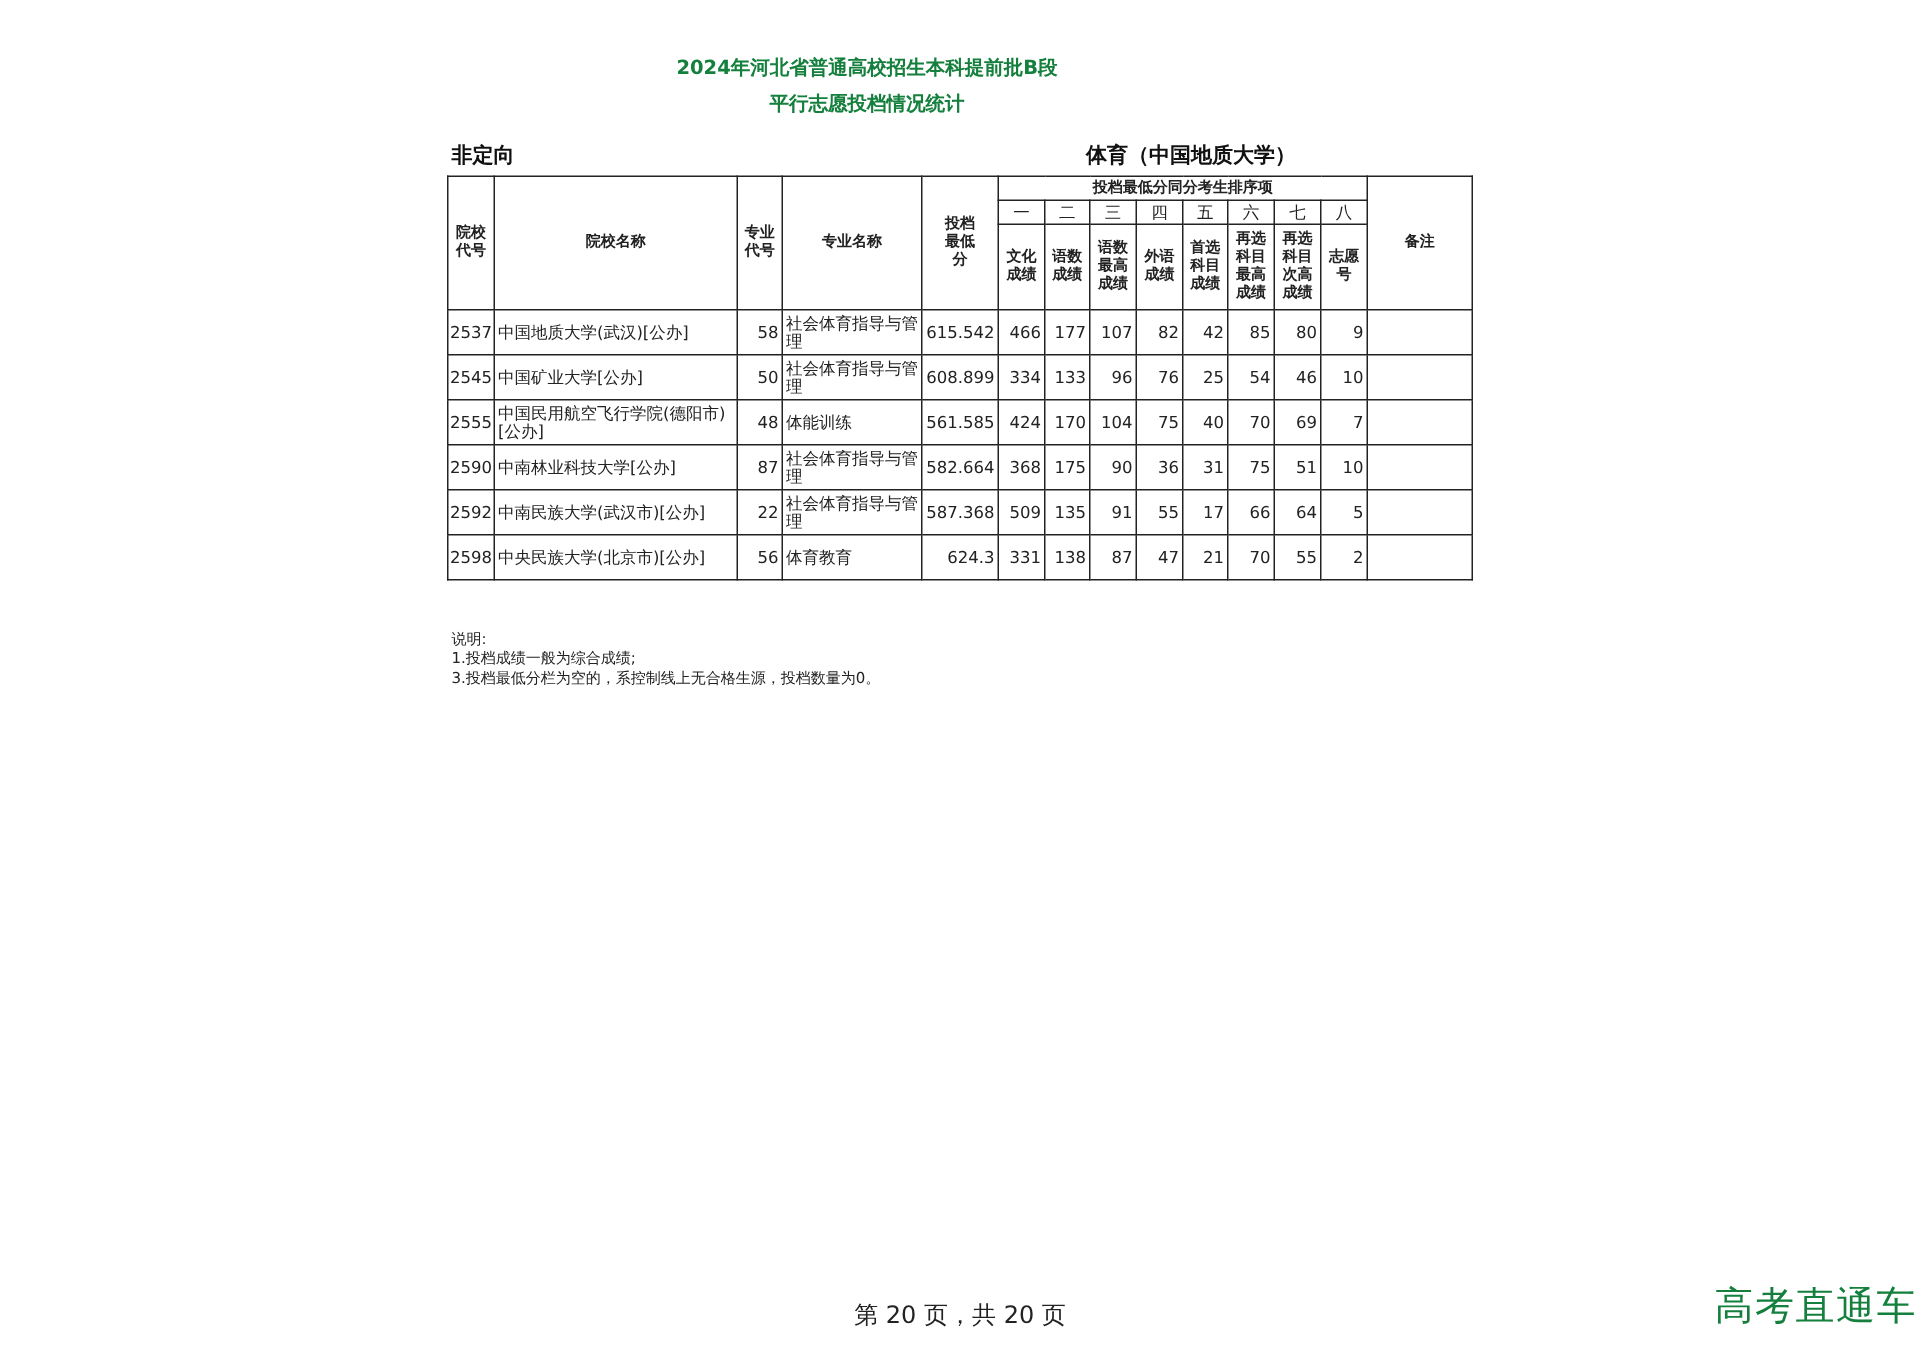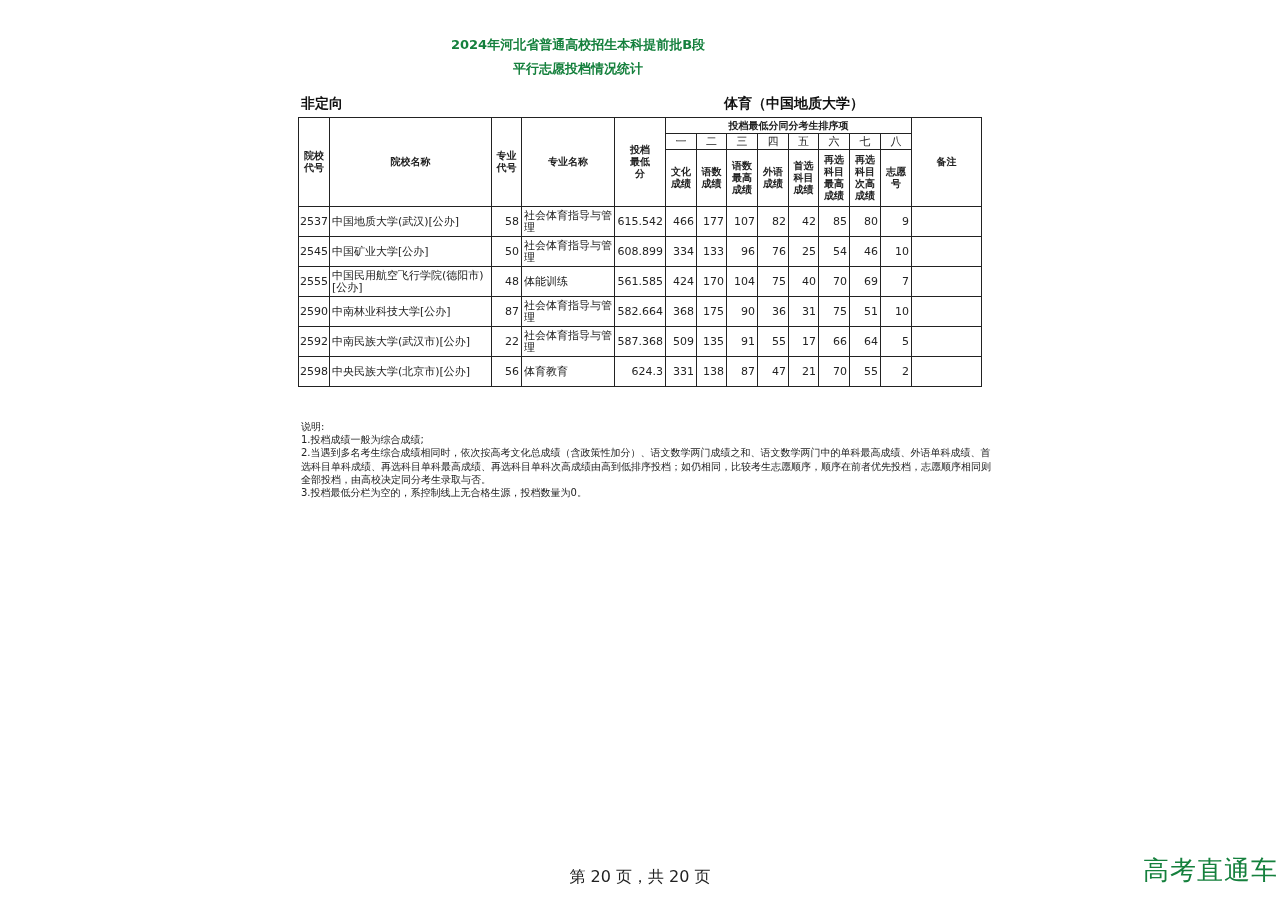--- a/index.html
+++ b/index.html
@@ -209,18 +209,17 @@
       <td class="num">55</td>
       <td class="num">2</td>
       <td></td>
     </tr>
   </tbody>
 </table>
 
 <div class="notes">
   <div>说明:</div>
   <div>1.投档成绩一般为综合成绩;</div>
-  <div>2.当遇到多名考生综合成绩相同时，依次按高考文化总成绩（含政策性加分）、语文数学两门成绩之和、语文数学两门中的单科最高成绩、外语单科成绩、首选科目单科成绩、再选科目单科最高成绩、再选科目单科次高成绩由高到低排序投档；如仍相同，比较考生志愿顺序，顺序在前者优先投档，志愿顺序相同则全部投档，由高校决定同分考生录取与否。</div>
   <div>3.投档最低分栏为空的，系控制线上无合格生源，投档数量为0。</div>
 </div>
 
 <div class="footer">第 20 页，共 20 页</div>
 <div class="watermark">高考直通车</div>
 
 </body></html>

